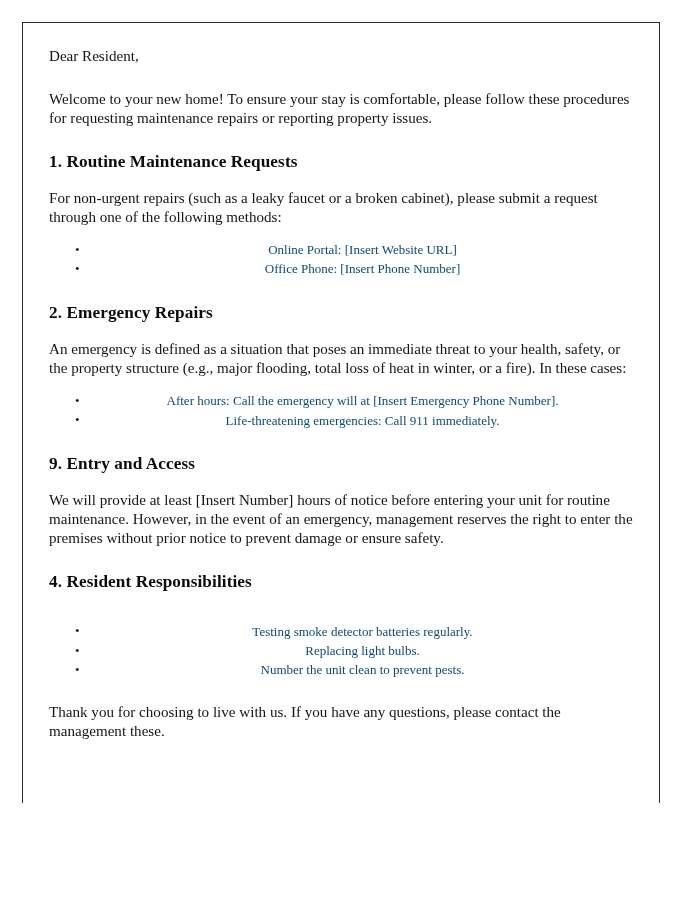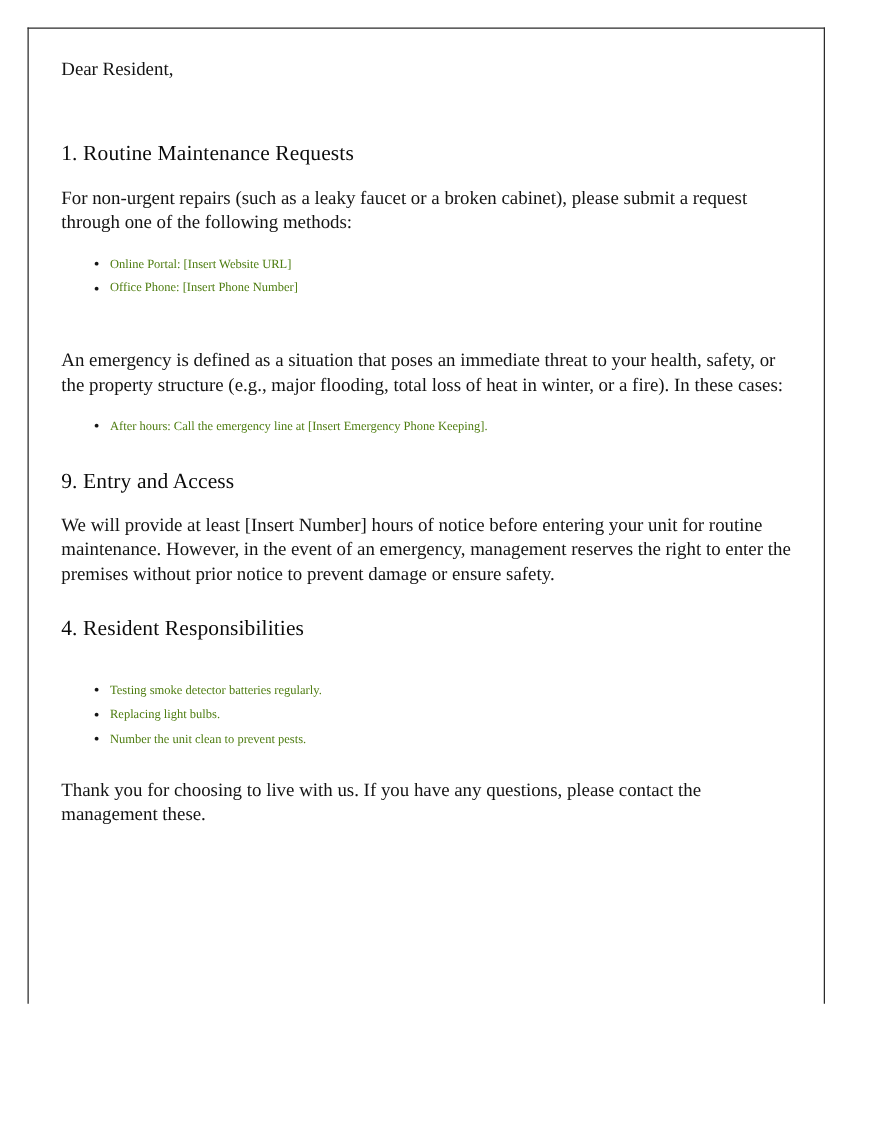--- a/index.html
+++ b/index.html
@@ -44,35 +44,36 @@
     font-size: 15.1px;
     line-height: 19.2px;
     text-align: left;
     color: #141414;
   }
 
   h2.section-heading {
     margin: 0;
     font-size: 17.2px;
     line-height: 21px;
-    font-weight: normal;
+    font-weight: bold;
     color: #0b0b0b;
     letter-spacing: 0.1px;
   }
 
   ul.bullets {
     margin: 0;
     padding: 0 0 0 39px;
     list-style: none;
   }
   ul.bullets li {
     position: relative;
-    font-size: 10px;
+    font-size: 13px;
     line-height: 19.4px;
-    color: #4d7c0f;
+    color: #0c4a6e;
+    text-align: center;
   }
   ul.bullets li::before {
     content: "\2022";
     position: absolute;
     left: -13px;
     top: -0.5px;
     font-size: 13px;
     color: #141414;
   }
 
@@ -86,37 +87,40 @@
 </style>
 </head>
 <body>
 
 <div class="page-sheet">
   <div class="page-body">
 
     <p class="para">Dear Resident,</p>
     <div class="sp-greeting"></div>
 
+    <p class="para">Welcome to your new home! To ensure your stay is comfortable, please follow these procedures for requesting maintenance repairs or reporting property issues.</p>
     <div class="sp-before-h"></div>
 
     <h2 class="section-heading">1. Routine Maintenance Requests</h2>
     <div class="sp-after-h"></div>
     <p class="para">For non-urgent repairs (such as a leaky faucet or a broken cabinet), please submit a request through one of the following methods:</p>
     <div class="sp-before-ul"></div>
     <ul class="bullets">
       <li>Online Portal: [Insert Website URL]</li>
       <li>Office Phone: [Insert Phone Number]</li>
     </ul>
     <div class="sp-after-ul"></div>
 
+    <h2 class="section-heading">2. Emergency Repairs</h2>
     <div class="sp-after-h"></div>
     <p class="para">An emergency is defined as a situation that poses an immediate threat to your health, safety, or the property structure (e.g., major flooding, total loss of heat in winter, or a fire). In these cases:</p>
     <div class="sp-before-ul"></div>
     <ul class="bullets">
-      <li>After hours: Call the emergency line at [Insert Emergency Phone Keeping].</li>
+      <li>After hours: Call the emergency will at [Insert Emergency Phone Number].</li>
+      <li>Life-threatening emergencies: Call 911 immediately.</li>
     </ul>
     <div class="sp-after-ul"></div>
 
     <h2 class="section-heading">9. Entry and Access</h2>
     <div class="sp-after-h"></div>
     <p class="para">We will provide at least [Insert Number] hours of notice before entering your unit for routine maintenance. However, in the event of an emergency, management reserves the right to enter the premises without prior notice to prevent damage or ensure safety.</p>
     <div class="sp-before-h"></div>
 
     <h2 class="section-heading">4. Resident Responsibilities</h2>
     <div class="sp-after-h"></div>

